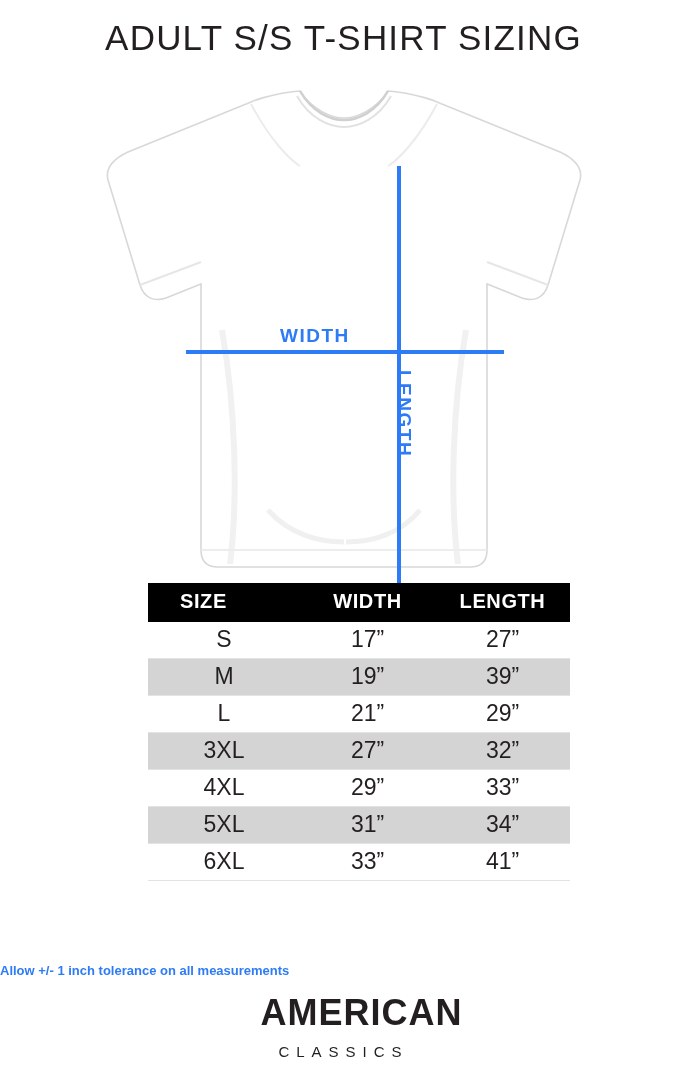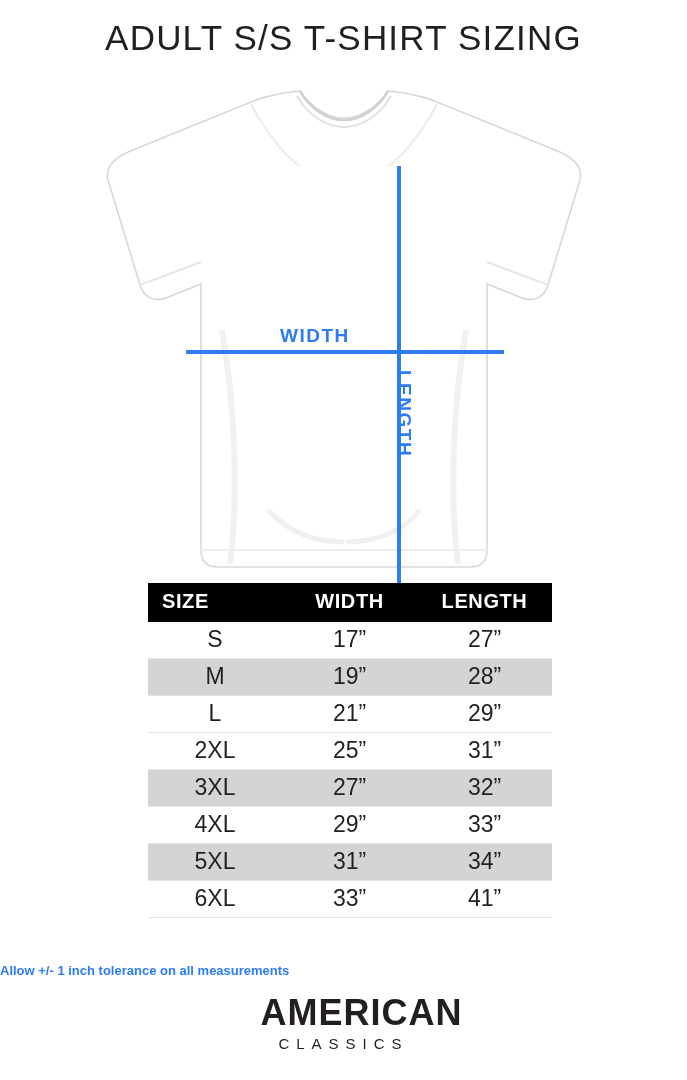--- a/index.html
+++ b/index.html
@@ -99,21 +99,21 @@
   }
   .size-table th {
     background: #000000;
     color: #ffffff;
     font-size: 20px;
     font-weight: bold;
     letter-spacing: 0.6px;
     padding: 7px 0 9px 0;
     text-align: center;
   }
-  .size-table th.col-size { width: 120px; text-align: left; padding-left: 14px; }
+  .size-table th.col-size { width: 120px; text-align: left; padding-left: 32px; }
   .size-table th.col-width { width: 135px; }
   .size-table th.col-length { width: 135px; }
 
   .size-table td {
     font-size: 23px;
     font-weight: 400;
     text-align: center;
     padding: 4px 0 5px 0;
     color: #231f20;
     border-bottom: 1px solid #e3e3e3;
@@ -147,21 +147,21 @@
   }
   .brand-main {
     font-size: 36px;
     font-weight: bold;
     letter-spacing: 1px;
     color: #231f20;
     line-height: 1;
     padding-left: 36px;
   }
   .brand-sub {
-    margin-top: 4px;
+    margin-top: 12px;
     font-size: 15px;
     letter-spacing: 7px;
     color: #231f20;
   }
 </style>
 </head>
 <body>
 
 <div class="page">
 
@@ -225,31 +225,26 @@
     </thead>
     <tbody>
       <tr class="odd">
         <td>S</td>
         <td>17”</td>
         <td>27”</td>
       </tr>
       <tr class="even">
         <td>M</td>
         <td>19”</td>
-        <td>28”</td>
+        <td>39”</td>
       </tr>
       <tr class="odd">
         <td>L</td>
         <td>21”</td>
         <td>29”</td>
-      </tr>
-      <tr class="odd">
-        <td>2XL</td>
-        <td>25”</td>
-        <td>31”</td>
       </tr>
       <tr class="even">
         <td>3XL</td>
         <td>27”</td>
         <td>32”</td>
       </tr>
       <tr class="odd">
         <td>4XL</td>
         <td>29”</td>
         <td>33”</td>

